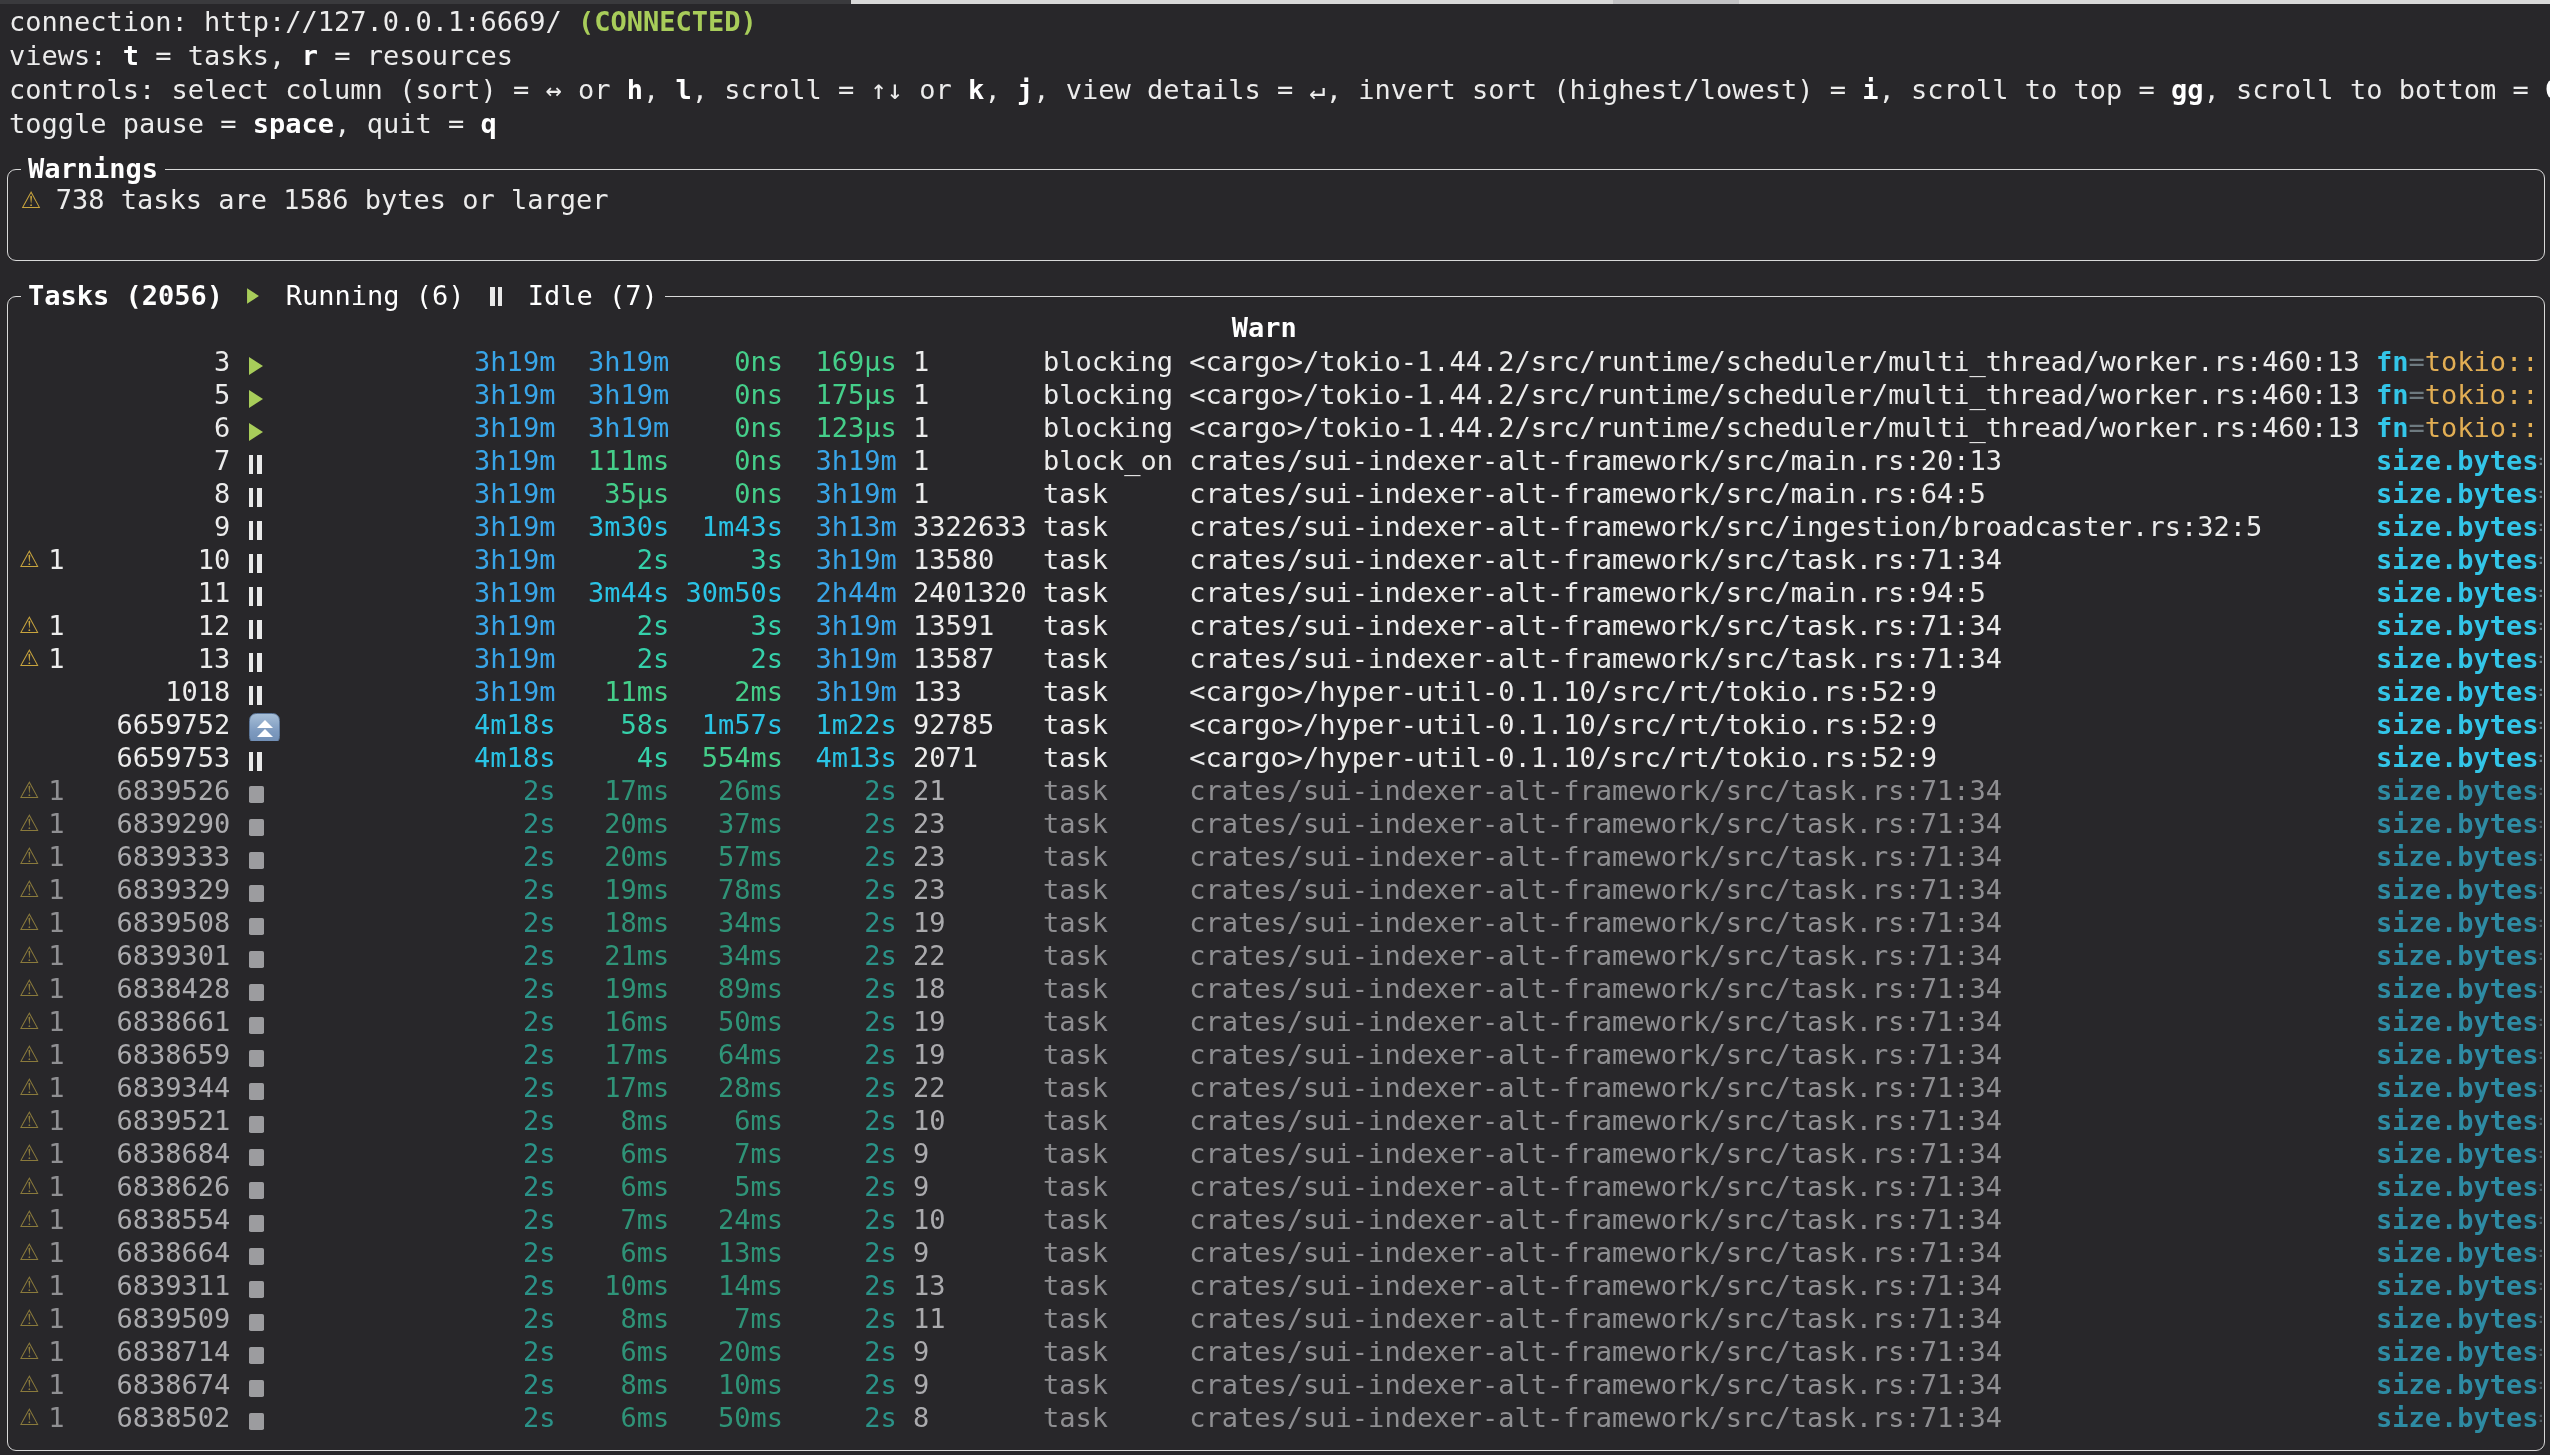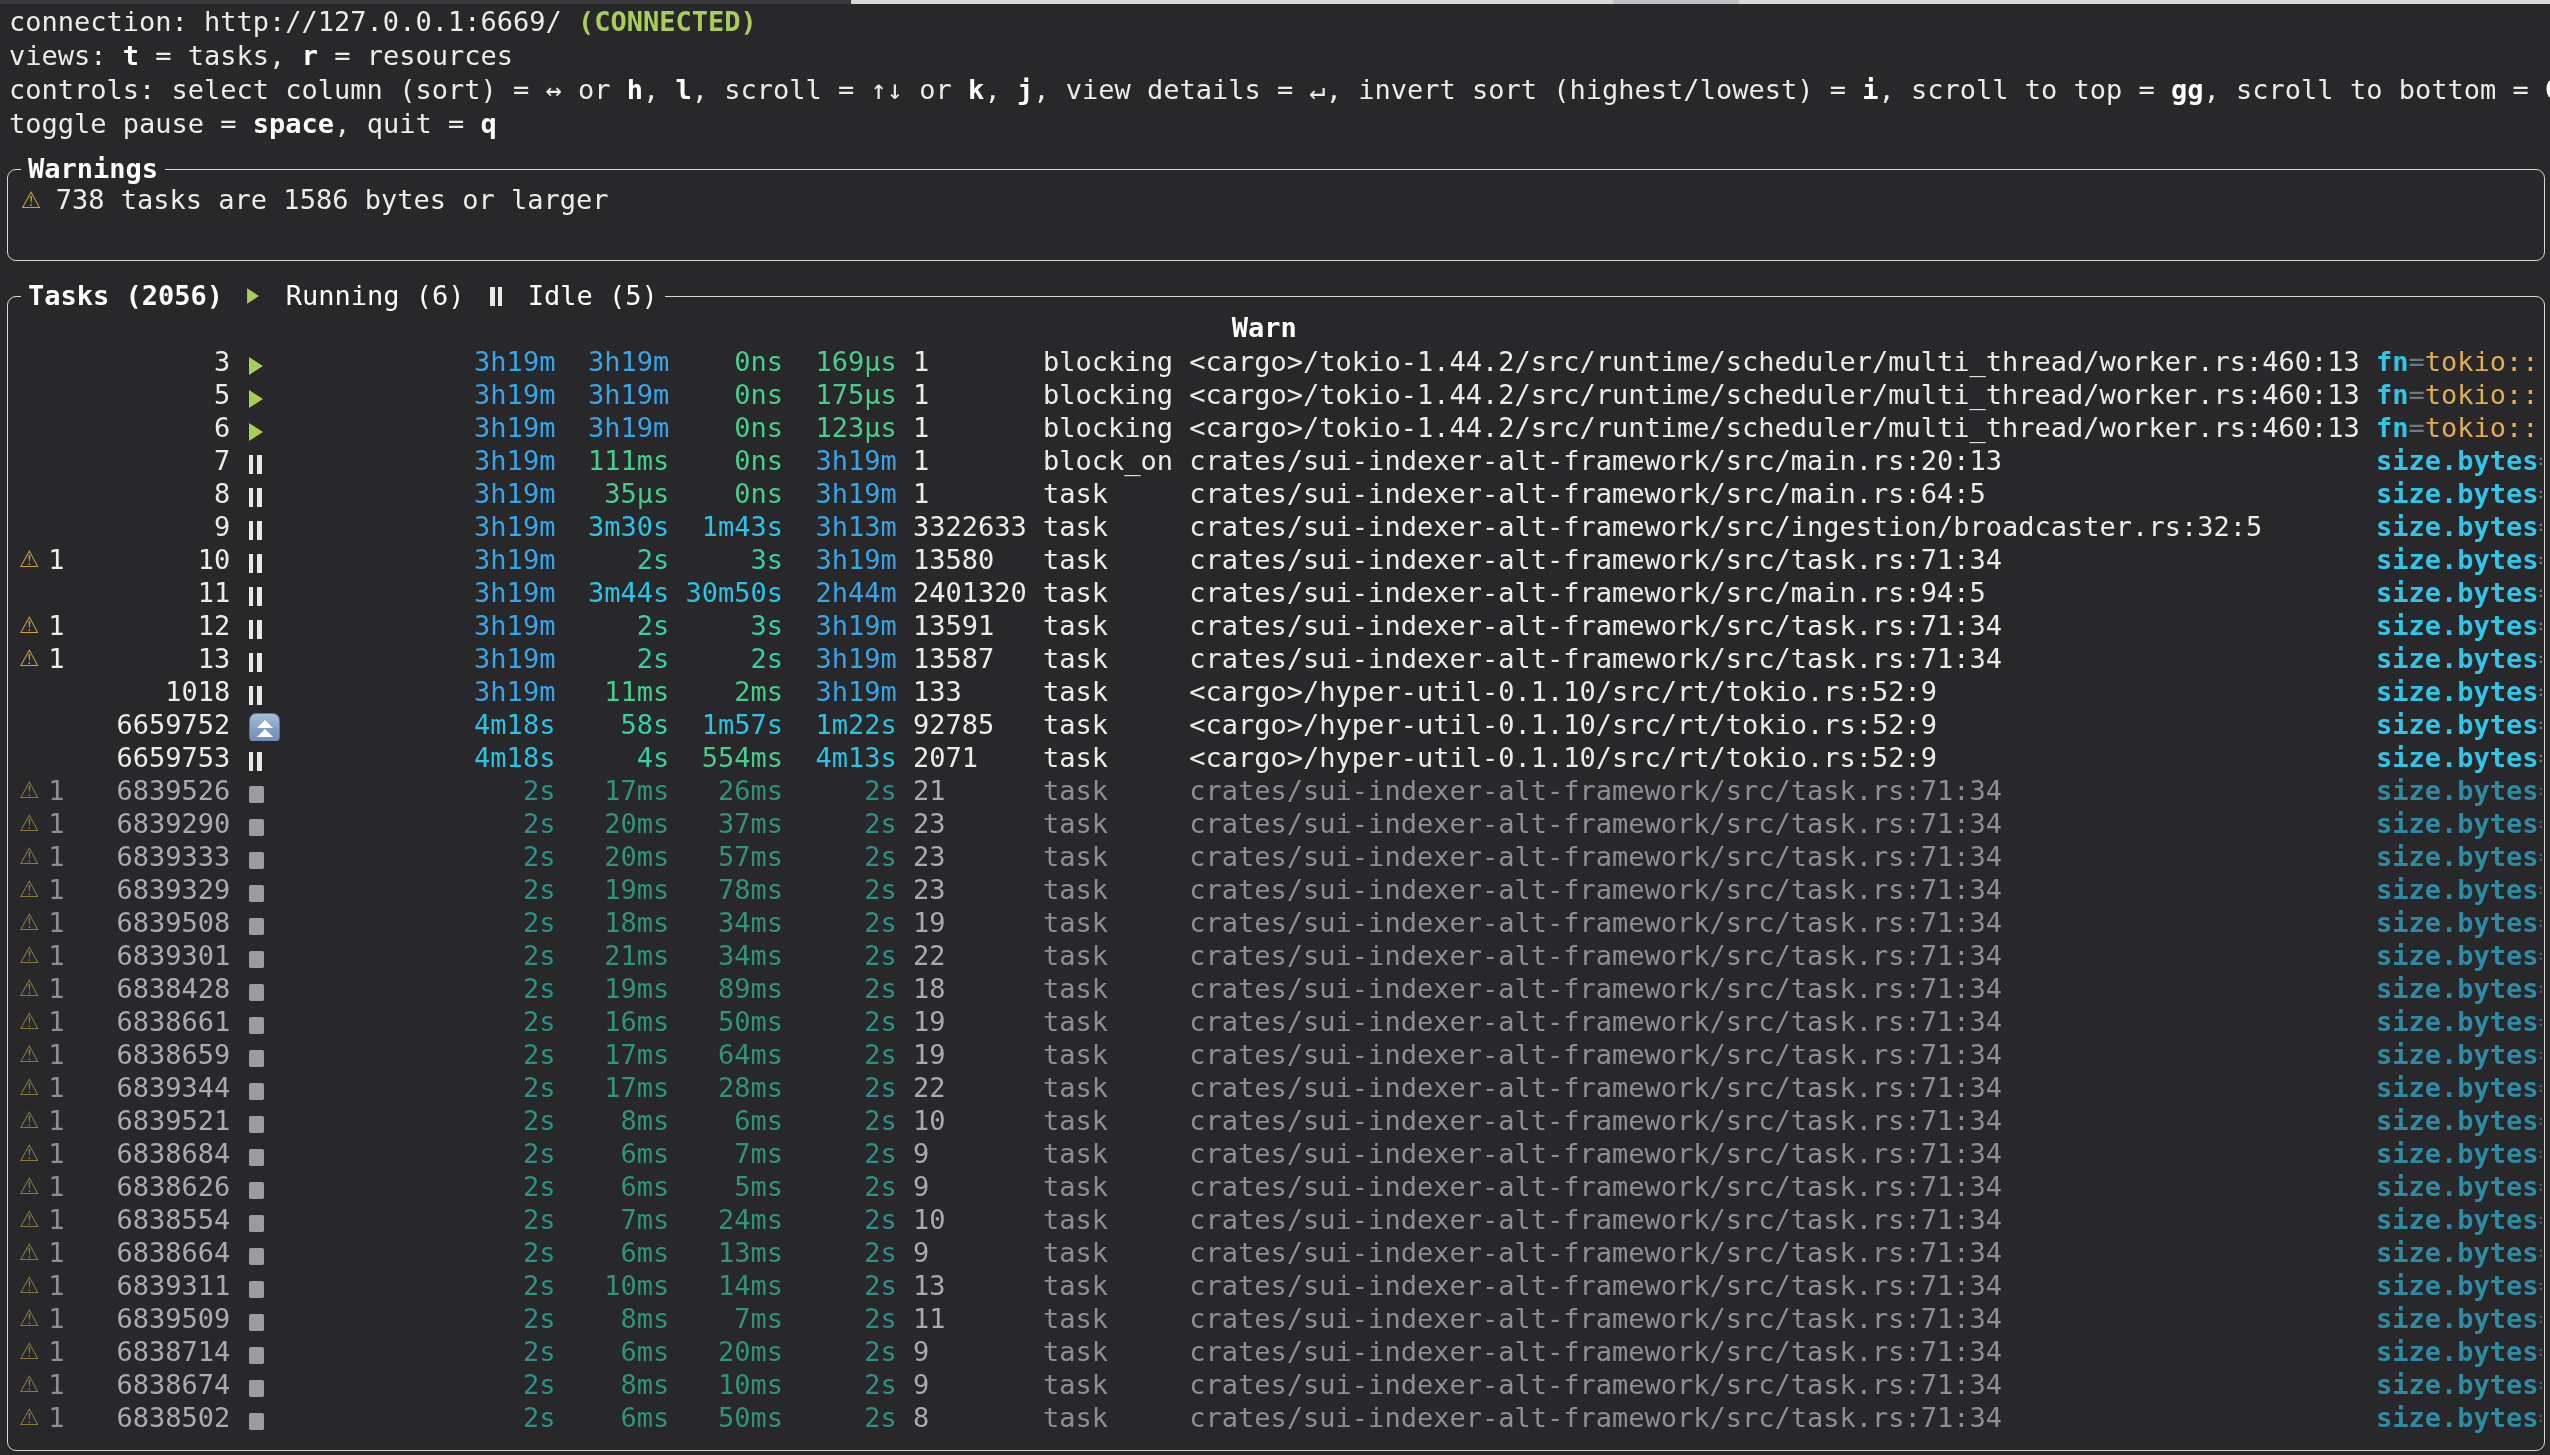--- a/index.html
+++ b/index.html
@@ -153,21 +153,21 @@
     <span class="wtri">⚠</span><span>738 tasks are 1586 bytes or larger</span>
   </div>
 </div>
 
 <div class="box tasks-box">
   <div class="box-title tasks-title">
     <span class="seg b">Tasks (2056) </span>
     <span class="icon-play"></span>
     <span class="seg"> Running (6) </span>
     <span class="icon-pause"></span>
-    <span class="seg"> Idle (5)</span>
+    <span class="seg"> Idle (7)</span>
   </div>
   <div class="thead"><span class="cw">Warn</span><span class="cid">ID</span><span class="cg"> </span><span class="cst">State</span><span class="cnm">Name</span><span class="cd sorted">Total<span class="sort">▿</span></span><span class="cg"> </span><span class="cd">Busy</span><span class="cg"> </span><span class="cd">Sched</span><span class="cg"> </span><span class="cd">Idle</span><span class="cg"> </span><span class="cp">Polls</span><span class="ck">Kind</span><span class="cl">Location</span><span class="cf">Fields</span></div>
   <div class="tbody">
       <div class="row"><span class="cw"></span><span class="cid">3</span><span class="cg"> </span><span class="cst"><span class="icon-play"></span></span><span class="cnm"></span><span class="cd dur-h">3h19m</span><span class="cg"> </span><span class="cd dur-h">3h19m</span><span class="cg"> </span><span class="cd dur-sub">0ns</span><span class="cg"> </span><span class="cd dur-sub">169µs</span><span class="cg"> </span><span class="cp">1</span><span class="ck">blocking</span><span class="cl">&lt;cargo&gt;/tokio-1.44.2/src/runtime/scheduler/multi_thread/worker.rs:460:13</span><span class="cf"><span class="fk">fn</span><span class="feq">=</span><span class="fv">tokio::r</span></span></div>
       <div class="row"><span class="cw"></span><span class="cid">5</span><span class="cg"> </span><span class="cst"><span class="icon-play"></span></span><span class="cnm"></span><span class="cd dur-h">3h19m</span><span class="cg"> </span><span class="cd dur-h">3h19m</span><span class="cg"> </span><span class="cd dur-sub">0ns</span><span class="cg"> </span><span class="cd dur-sub">175µs</span><span class="cg"> </span><span class="cp">1</span><span class="ck">blocking</span><span class="cl">&lt;cargo&gt;/tokio-1.44.2/src/runtime/scheduler/multi_thread/worker.rs:460:13</span><span class="cf"><span class="fk">fn</span><span class="feq">=</span><span class="fv">tokio::r</span></span></div>
       <div class="row"><span class="cw"></span><span class="cid">6</span><span class="cg"> </span><span class="cst"><span class="icon-play"></span></span><span class="cnm"></span><span class="cd dur-h">3h19m</span><span class="cg"> </span><span class="cd dur-h">3h19m</span><span class="cg"> </span><span class="cd dur-sub">0ns</span><span class="cg"> </span><span class="cd dur-sub">123µs</span><span class="cg"> </span><span class="cp">1</span><span class="ck">blocking</span><span class="cl">&lt;cargo&gt;/tokio-1.44.2/src/runtime/scheduler/multi_thread/worker.rs:460:13</span><span class="cf"><span class="fk">fn</span><span class="feq">=</span><span class="fv">tokio::r</span></span></div>
       <div class="row"><span class="cw"></span><span class="cid">7</span><span class="cg"> </span><span class="cst"><span class="icon-pause"></span></span><span class="cnm"></span><span class="cd dur-h">3h19m</span><span class="cg"> </span><span class="cd dur-sub">111ms</span><span class="cg"> </span><span class="cd dur-sub">0ns</span><span class="cg"> </span><span class="cd dur-h">3h19m</span><span class="cg"> </span><span class="cp">1</span><span class="ck">block_on</span><span class="cl">crates/sui-indexer-alt-framework/src/main.rs:20:13</span><span class="cf"><span class="fk">size.bytes</span><span class="feq">=</span></span></div>
       <div class="row"><span class="cw"></span><span class="cid">8</span><span class="cg"> </span><span class="cst"><span class="icon-pause"></span></span><span class="cnm"></span><span class="cd dur-h">3h19m</span><span class="cg"> </span><span class="cd dur-sub">35µs</span><span class="cg"> </span><span class="cd dur-sub">0ns</span><span class="cg"> </span><span class="cd dur-h">3h19m</span><span class="cg"> </span><span class="cp">1</span><span class="ck">task</span><span class="cl">crates/sui-indexer-alt-framework/src/main.rs:64:5</span><span class="cf"><span class="fk">size.bytes</span><span class="feq">=</span></span></div>
       <div class="row"><span class="cw"></span><span class="cid">9</span><span class="cg"> </span><span class="cst"><span class="icon-pause"></span></span><span class="cnm"></span><span class="cd dur-h">3h19m</span><span class="cg"> </span><span class="cd dur-m">3m30s</span><span class="cg"> </span><span class="cd dur-m">1m43s</span><span class="cg"> </span><span class="cd dur-h">3h13m</span><span class="cg"> </span><span class="cp">3322633</span><span class="ck">task</span><span class="cl">crates/sui-indexer-alt-framework/src/ingestion/broadcaster.rs:32:5</span><span class="cf"><span class="fk">size.bytes</span><span class="feq">=</span></span></div>
       <div class="row"><span class="cw"><span class="wtri">⚠</span><span>1</span></span><span class="cid">10</span><span class="cg"> </span><span class="cst"><span class="icon-pause"></span></span><span class="cnm"></span><span class="cd dur-h">3h19m</span><span class="cg"> </span><span class="cd dur-s">2s</span><span class="cg"> </span><span class="cd dur-s">3s</span><span class="cg"> </span><span class="cd dur-h">3h19m</span><span class="cg"> </span><span class="cp">13580</span><span class="ck">task</span><span class="cl">crates/sui-indexer-alt-framework/src/task.rs:71:34</span><span class="cf"><span class="fk">size.bytes</span><span class="feq">=</span></span></div>

